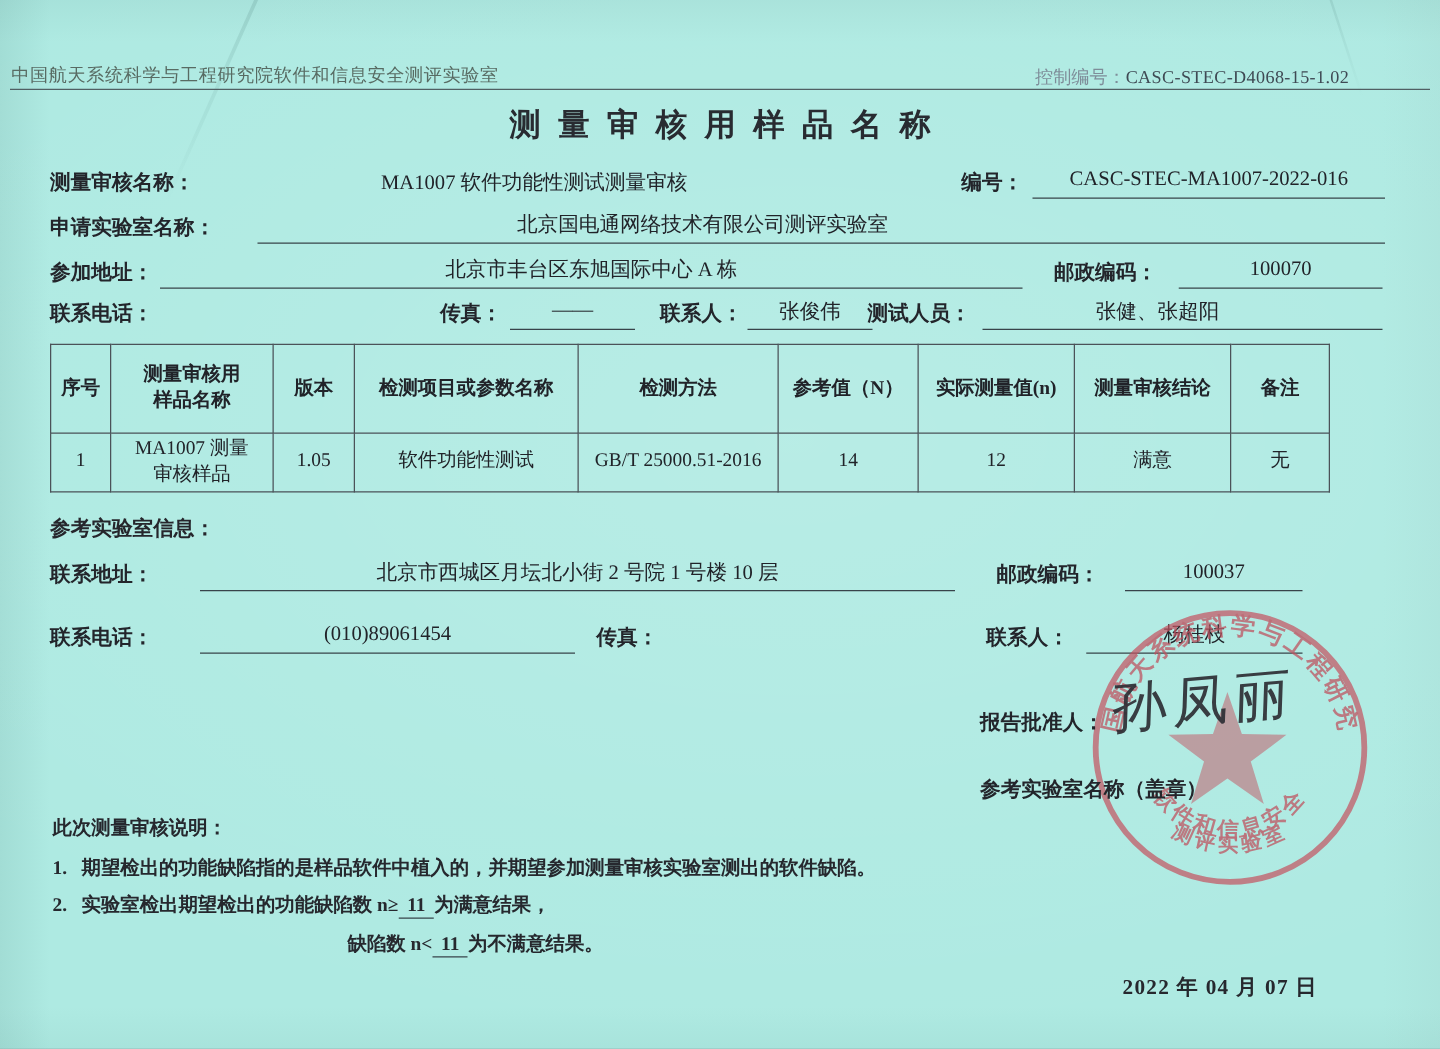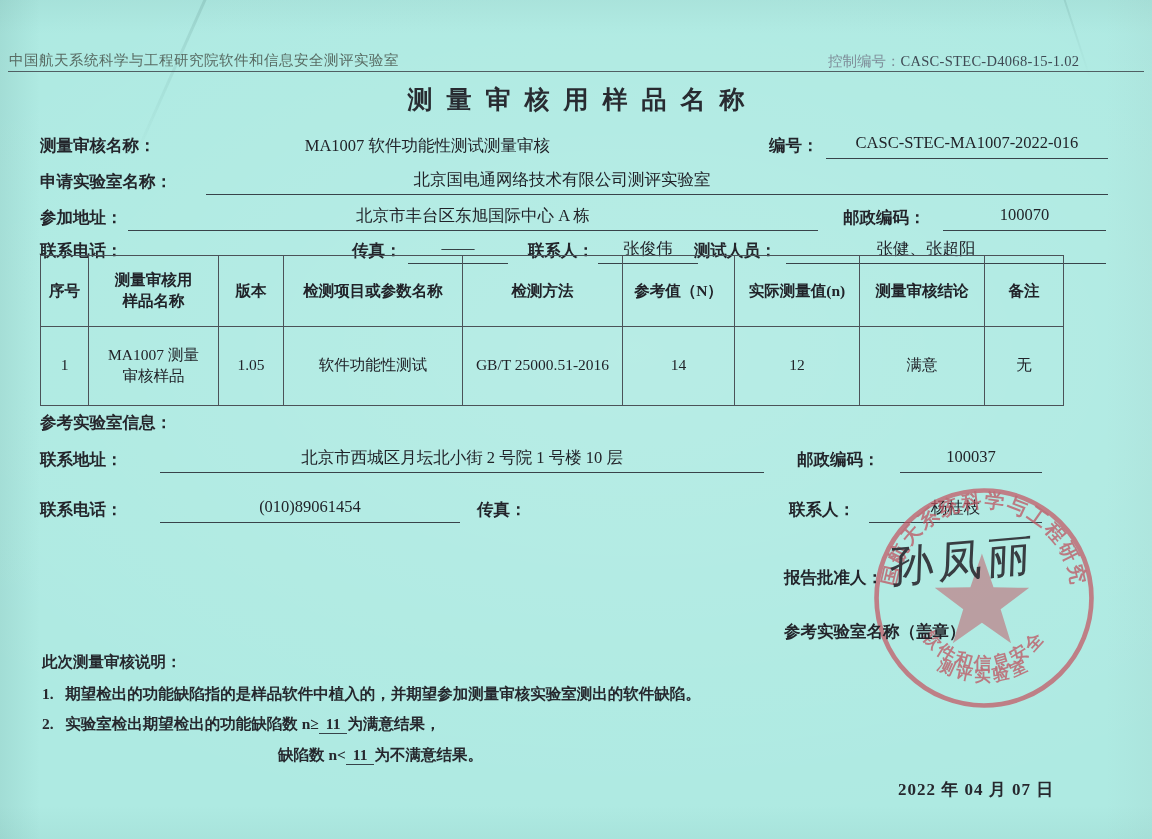--- a/index.html
+++ b/index.html
@@ -80,21 +80,21 @@
   <div class="abs uline" style="left:943px;top:205px;width:163px;height:26px;">100070</div>
 
   <div class="abs lbl" style="left:40px;top:240px;">联系电话：</div>
   <div class="abs lbl" style="left:352px;top:240px;">传真：</div>
   <div class="abs uline" style="left:408px;top:238px;width:100px;height:26px;">——</div>
   <div class="abs lbl" style="left:528px;top:240px;">联系人：</div>
   <div class="abs uline" style="left:598px;top:238px;width:100px;height:26px;">张俊伟</div>
   <div class="abs lbl" style="left:694px;top:240px;">测试人员：</div>
   <div class="abs uline" style="left:786px;top:238px;width:320px;height:26px;padding-right:40px;">张健、张超阳</div>
 
-  <div class="abs" style="left:40px;top:255px;border-radius:15px;">
+  <div class="abs" style="left:40px;top:275px;border-radius:15px;">
     <table class="audit">
       <colgroup>
         <col style="width:48px">
           <col style="width:130px">
           <col style="width:65px">
         <col style="width:179px">
           <col style="width:160px">
           <col style="width:112px">
         <col style="width:125px">
           <col style="width:125px">
@@ -107,21 +107,21 @@
         <th>版本</th>
         <th>检测项目或参数名称</th>
         <th>检测方法</th>
         <th>参考值（N）</th>
         <th>实际测量值(n)</th>
         <th>测量审核结论</th>
         <th>备注</th>
       </tr>
       <tr>
         <td>1</td>
-        <td style="padding:18px 14px;">MA1007 测量审核样品</td>
+        <td style="padding:2px 14px;">MA1007 测量审核样品</td>
         <td>1.05</td>
         <td>软件功能性测试</td>
         <td>GB/T 25000.51-2016</td>
         <td>14</td>
         <td>12</td>
         <td>满意</td>
         <td>无</td>
       </tr>
     </tbody>
       </table>

